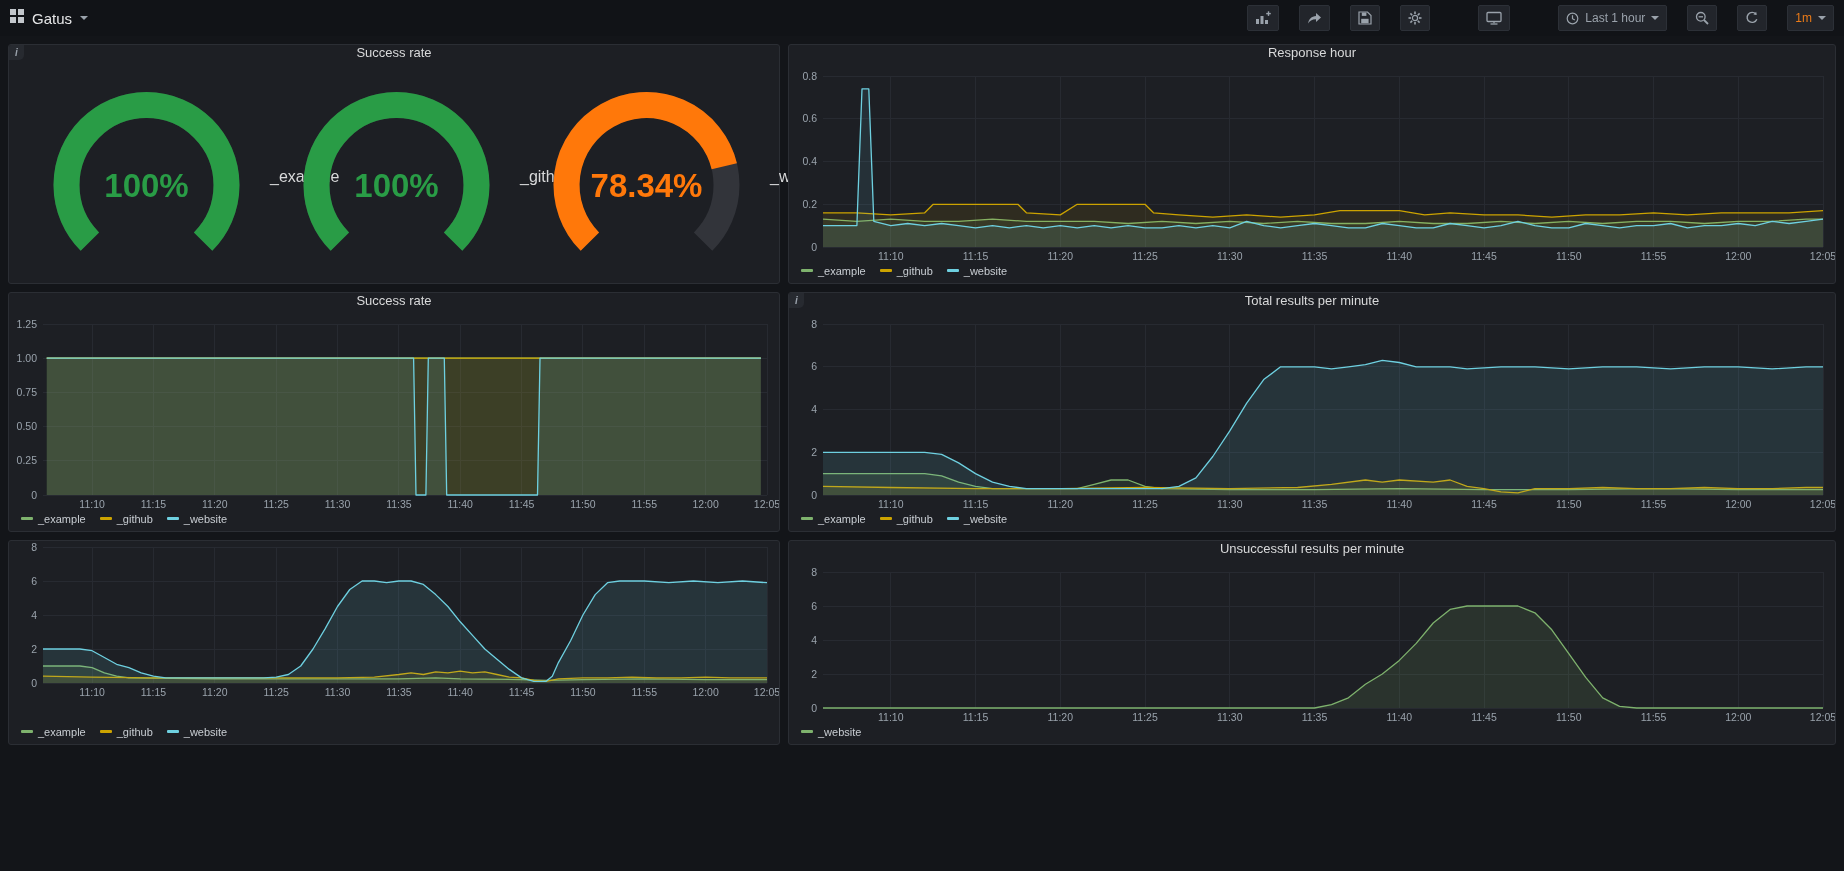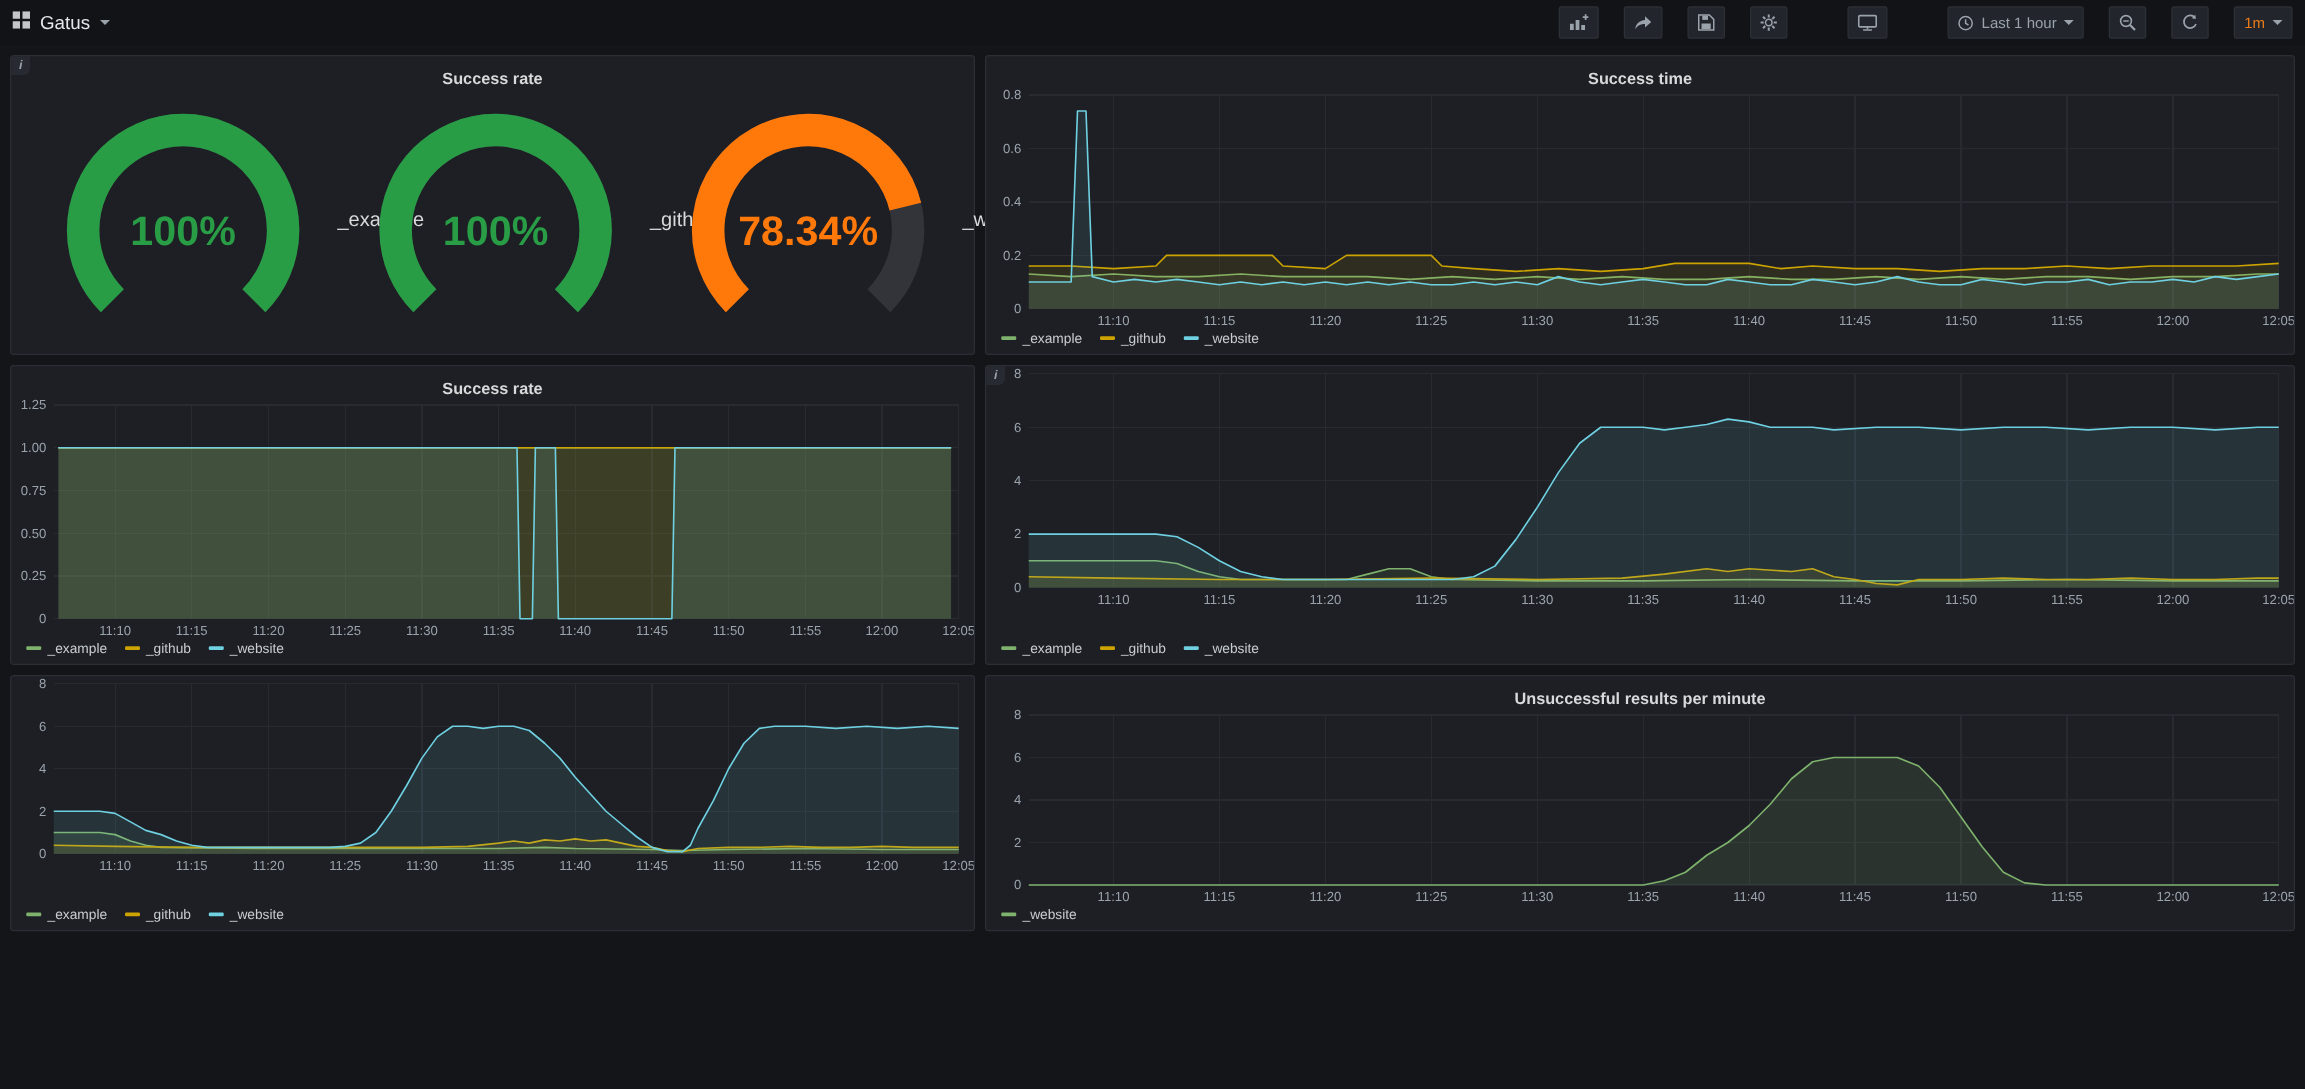--- a/index.html
+++ b/index.html
@@ -16,21 +16,21 @@
   .nav-right{display:flex;align-items:center;gap:20px}
   .nav-btn{background:#22252b;border:1px solid #2c3037;border-radius:2px;height:26px;
     padding:4px 7px;display:inline-flex;align-items:center;gap:6px;color:#9aa2ab;font-size:12px;cursor:pointer;white-space:nowrap}
   .nav-btn svg{display:block}
   .gap{width:8px}
   .caret{width:0;height:0;border-left:4px solid transparent;border-right:4px solid transparent;border-top:4px solid #9aa2ab;display:inline-block}
   .refresh-label{color:#eb7b18;font-weight:400}
   
   .dash{display:grid;grid-template-columns:772px 1048px;grid-template-rows:240px 240px 205px;gap:8px;padding:8px}
   .panel{background:#1d1f24;border:1px solid #2b2e34;border-radius:3px;display:flex;flex-direction:column;position:relative;min-width:0;min-height:0}
-  .panel-title{flex:0 0 25px;display:flex;align-items:flex-end;justify-content:center;font-size:13px;font-weight:700;color:#d8d9da;cursor:pointer}
+  .panel-title{flex:0 0 25px;display:flex;align-items:flex-start;justify-content:center;font-size:13px;font-weight:400;color:#d8d9da;cursor:pointer}
   .info-corner{position:absolute;top:0;left:0;width:15px;height:15px;background:#272a30;color:#9aa2ab;
     font-size:10px;font-style:italic;font-weight:700;display:flex;align-items:center;justify-content:center;
     border-radius:2px 0 5px 0;cursor:pointer;z-index:2}
   
   .chart{flex:1 1 auto;min-height:0;cursor:crosshair}
   .chart svg{display:block}
   svg text{font-family:"Liberation Sans",sans-serif}
   .chart text{fill:#9aa3ac;font-size:10.5px}
   .chart .gl{stroke:#272a31;stroke-width:1;shape-rendering:crispEdges}
   .legend{flex:0 0 20px;display:flex;align-items:center;gap:14px;padding:0 0 5px 12px;font-size:11px;color:#c8cdd2}
@@ -168,21 +168,21 @@
               <path d="M 66.9 152.6 A 80 80 0 1 1 201.3 77.3" stroke="#ff780a" stroke-width="26" fill="none"></path>
               <text class="gv" x="123.5" y="108" text-anchor="middle" fill="#ff780a">78.34%</text>
             </svg></div>
         <div class="gauge-name">_website</div>
       </div>
     </div>
   </section>
 
   <section class="panel">
     <header class="panel-title">
-      <span>Success time</span>
+      <span>Response hour</span>
     </header>
     <div class="chart">
         <svg width="1046" height="193">
           <g>
             <line class="gl" x1="34" x2="1034" y1="177.0" y2="177.0"></line>
             <text x="28" y="180.5" text-anchor="end">0</text>
             <line class="gl" x1="34" x2="1034" y1="134.3" y2="134.3"></line>
             <text x="28" y="137.8" text-anchor="end">0.2</text>
             <line class="gl" x1="34" x2="1034" y1="91.5" y2="91.5"></line>
             <text x="28" y="95.0" text-anchor="end">0.4</text>
@@ -306,20 +306,23 @@
         </span>
         <span class="legend-item">
           <i class="sw" style="background:#6ed0e0"></i>
           <span>_website</span>
         </span>
       </div>
   </section>
 
   <section class="panel">
     <span class="info-corner">i</span>
+    <header class="panel-title">
+      <span>Total results per minute</span>
+    </header>
     <div class="chart">
         <svg width="1046" height="193">
           <g>
             <line class="gl" x1="34" x2="1034" y1="177.0" y2="177.0"></line>
             <text x="28" y="180.5" text-anchor="end">0</text>
             <line class="gl" x1="34" x2="1034" y1="134.3" y2="134.3"></line>
             <text x="28" y="137.8" text-anchor="end">2</text>
             <line class="gl" x1="34" x2="1034" y1="91.5" y2="91.5"></line>
             <text x="28" y="95.0" text-anchor="end">4</text>
             <line class="gl" x1="34" x2="1034" y1="48.8" y2="48.8"></line>

